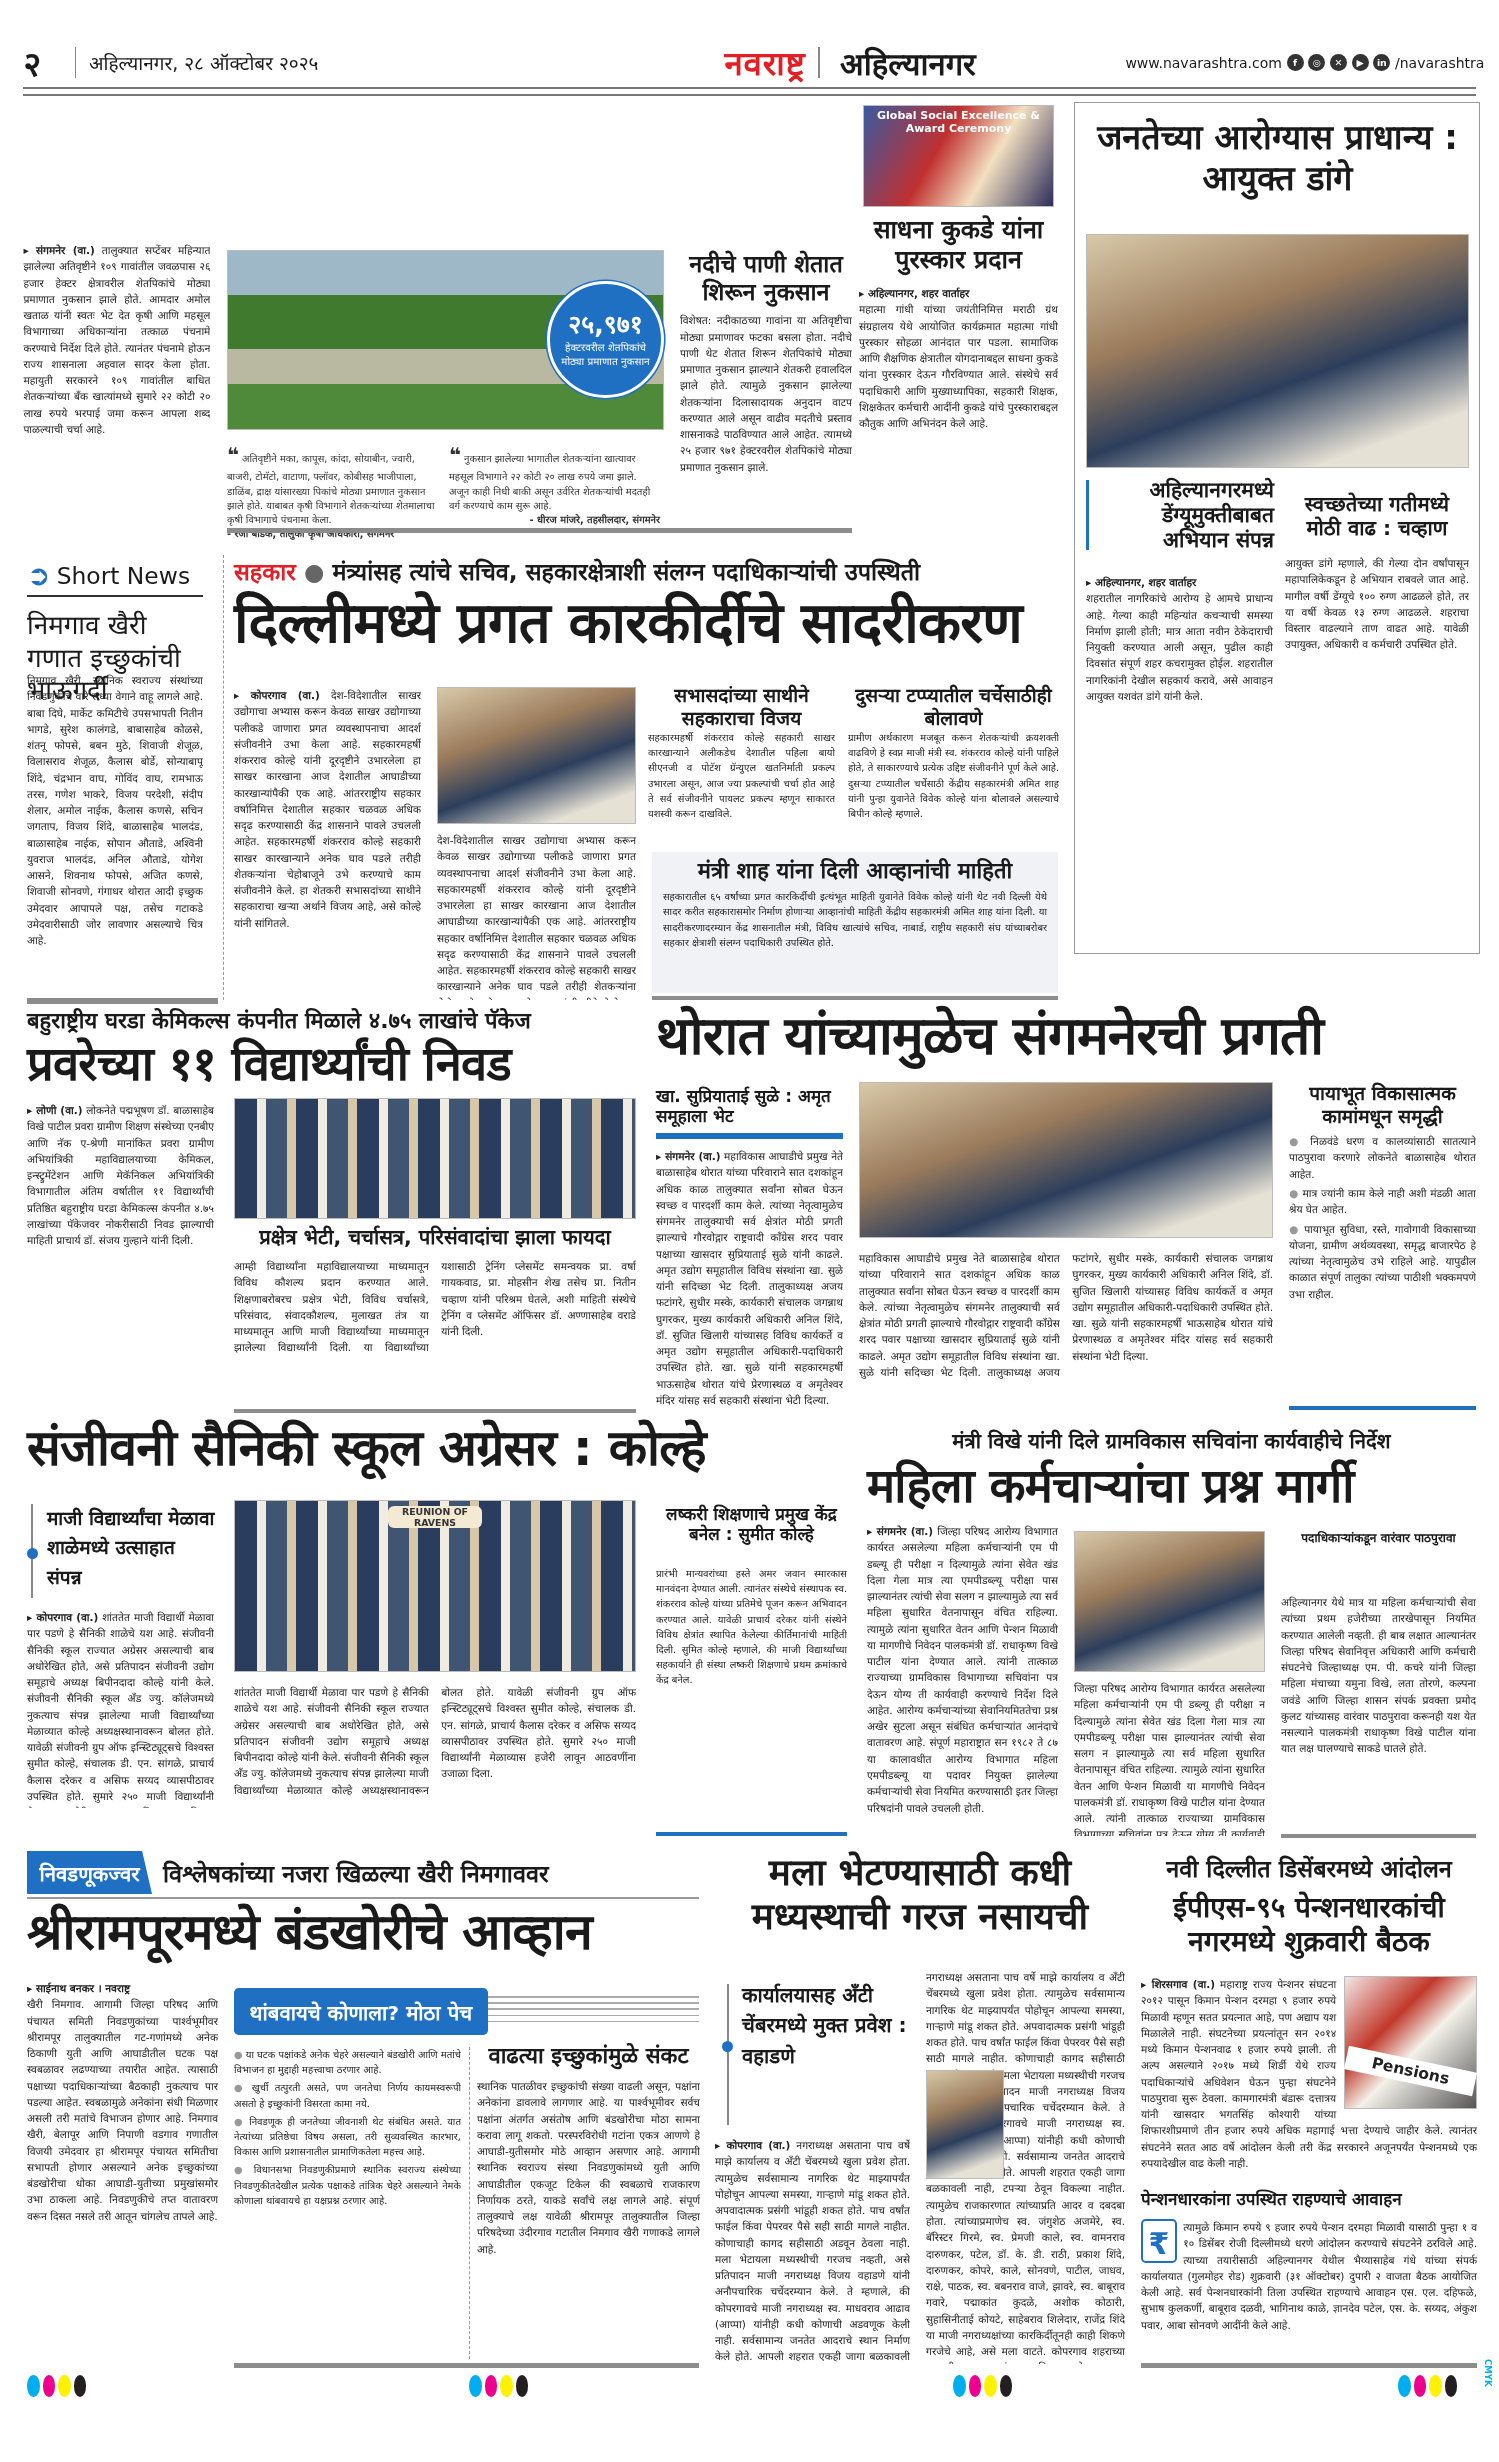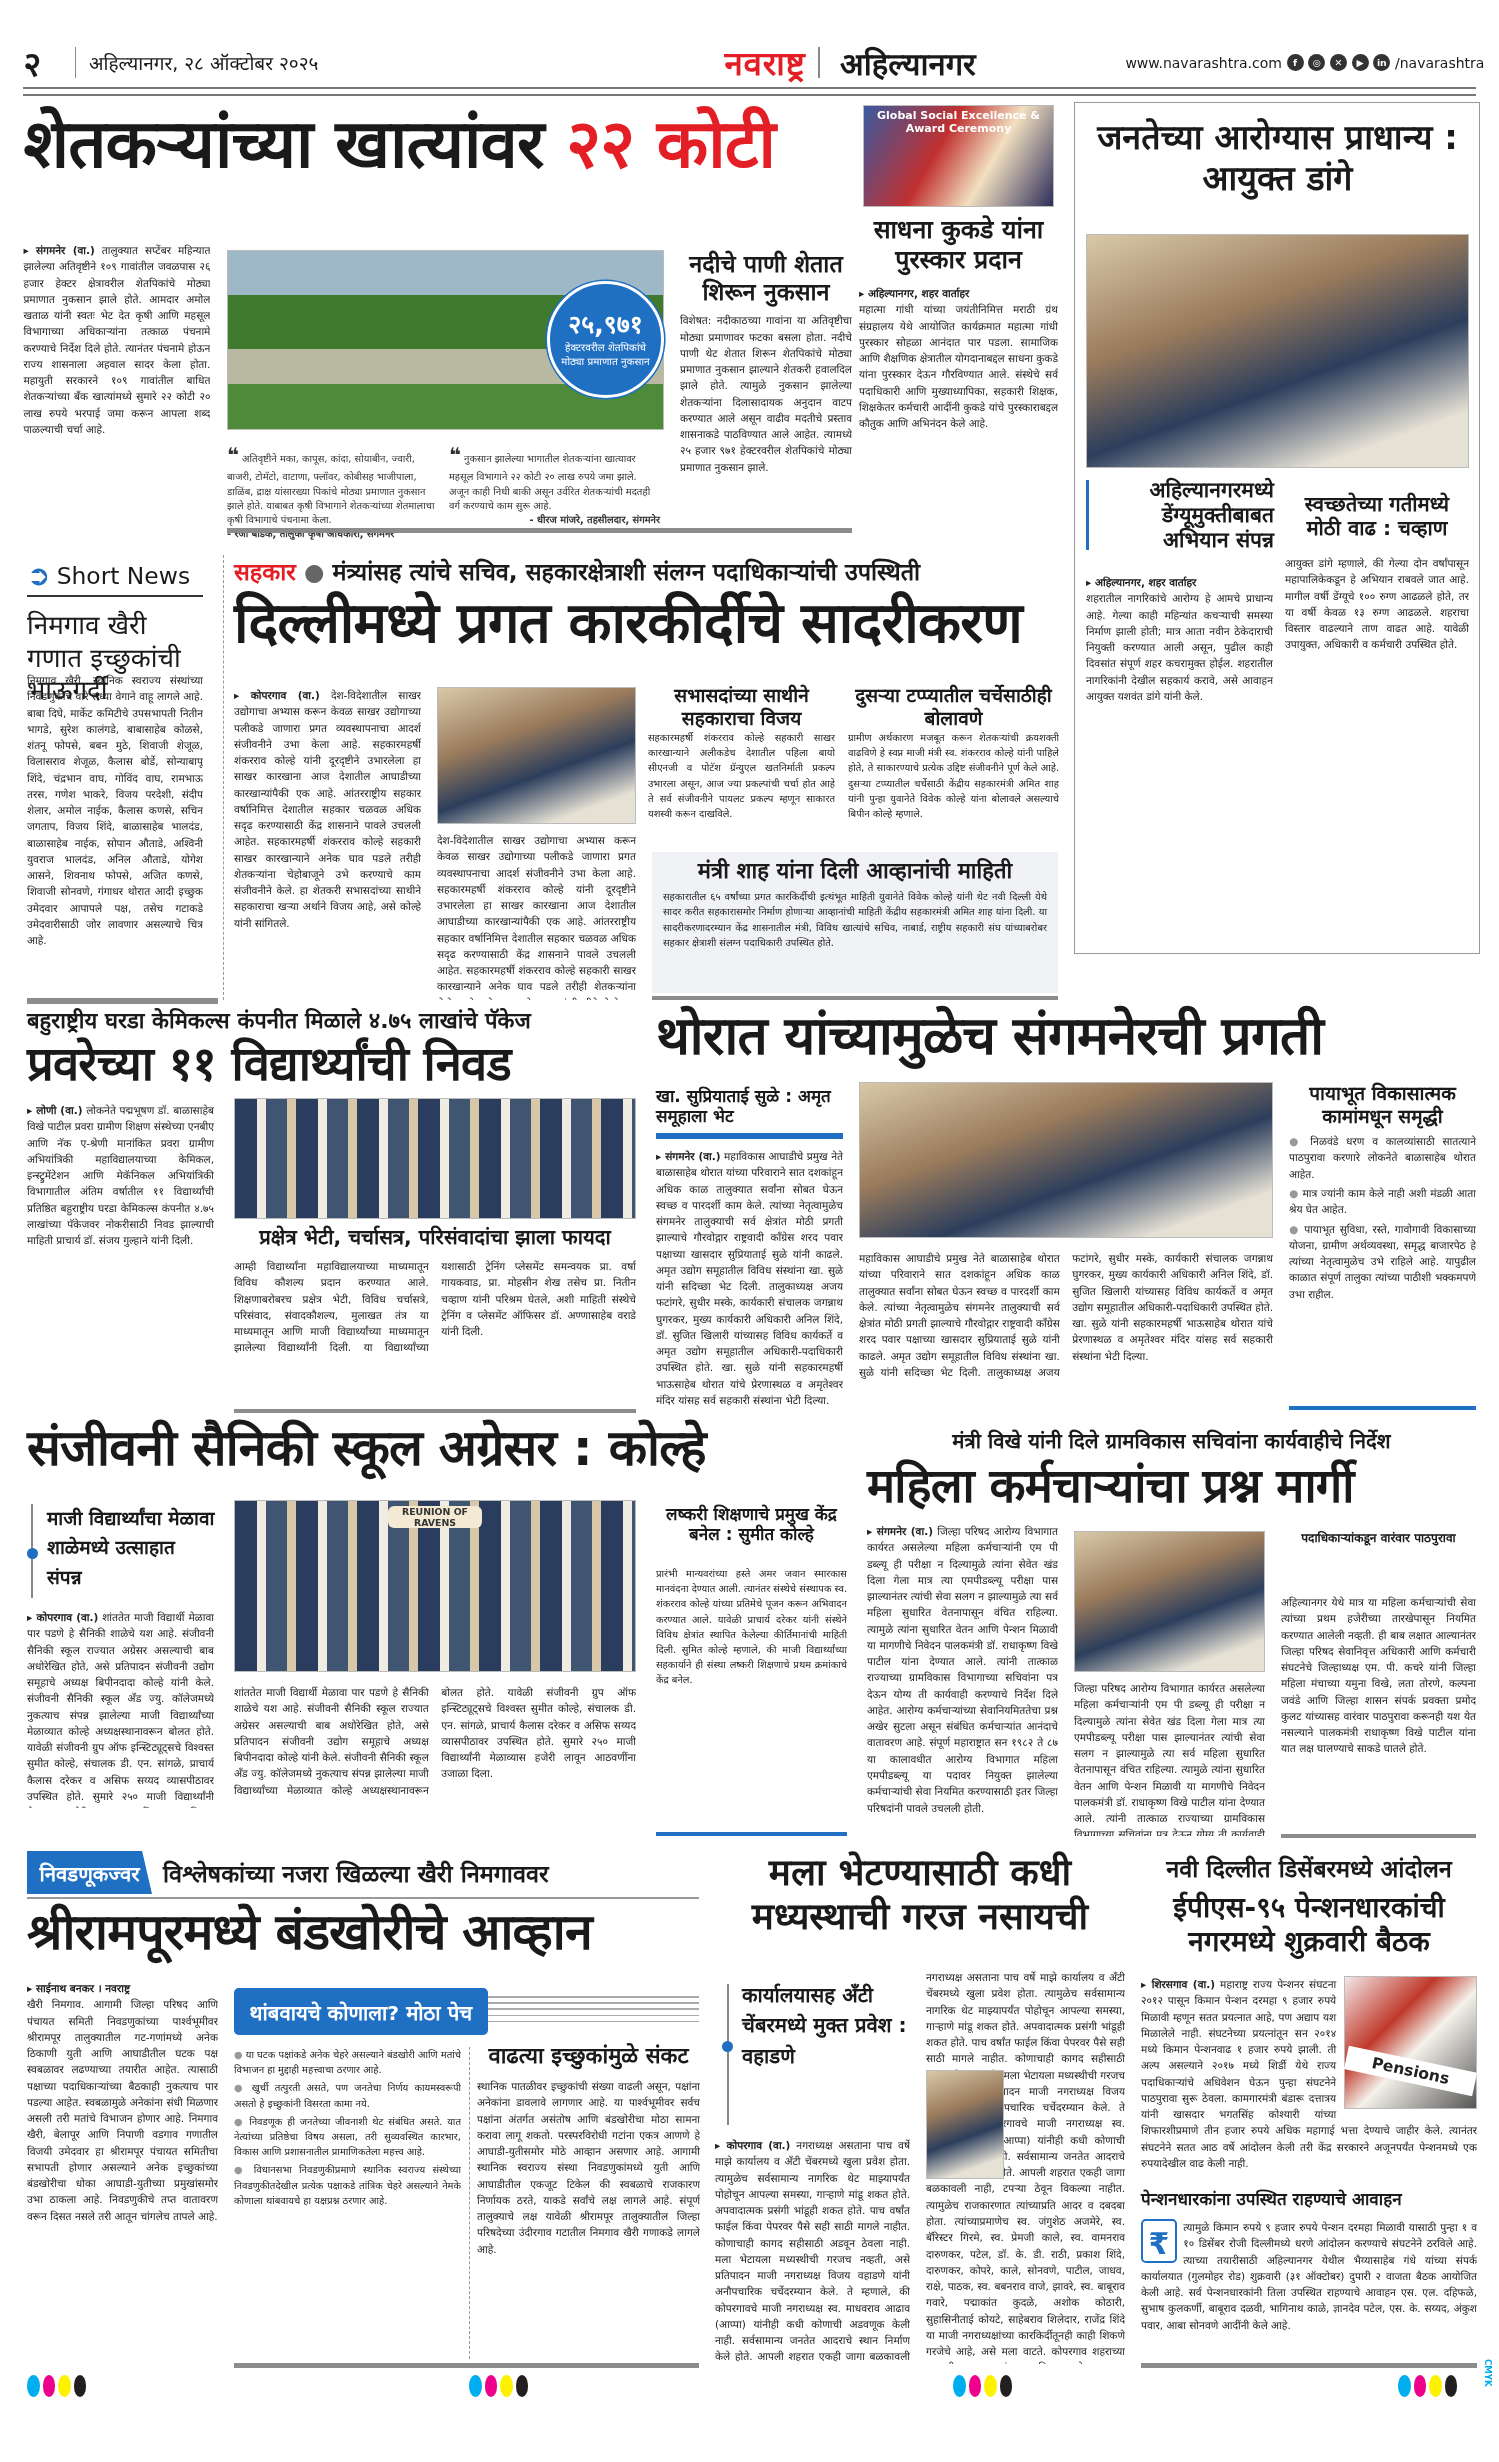--- a/index.html
+++ b/index.html
@@ -52,24 +52,20 @@
     <span class="soc">✕</span>
     <span class="soc">▶</span>
     <span class="soc">in</span>
     <span>/navarashtra</span>
   </span>
 </div>
 <div class="abs rule" style="top:87px"></div>
 <div class="abs rule" style="top:94px;height:1.6px"></div>
 
 <div class="abs" style="left:23.4px;top:109px;width:828px">
-  <div class="h1" style="font-size:67px">
-    <span>शेतकऱ्यांच्या खात्यांवर</span>
-    <span class="red">२२ कोटी</span>
-  </div>
 </div>
 <div class="abs col" style="left:23.4px;top:242px;width:187px;height:297px">
   <p><b class="bullet">संगमनेर (वा.)</b> <span>तालुक्यात सप्टेंबर महिन्यात झालेल्या अतिवृष्टीने १०९ गावांतील जवळपास २६ हजार हेक्टर क्षेत्रावरील शेतपिकांचे मोठ्या प्रमाणात नुकसान झाले होते. आमदार अमोल खताळ यांनी स्वतः भेट देत कृषी आणि महसूल विभागाच्या अधिकाऱ्यांना तत्काळ पंचनामे करण्याचे निर्देश दिले होते. त्यानंतर पंचनामे होऊन राज्य शासनाला अहवाल सादर केला होता. महायुती सरकारने १०९ गावांतील बाधित शेतकऱ्यांच्या बँक खात्यांमध्ये सुमारे २२ कोटी २० लाख रुपये भरपाई जमा करून आपला शब्द पाळल्याची चर्चा आहे.</span></p>
 </div>
 <div class="abs photo field" style="left:227px;top:250px;width:437px;height:180px"></div>
 <div class="abs badge-circle" style="left:547px;top:281px;width:117px;height:117px;padding-top:22px">
   <div style="font-size:25px;font-weight:bold">२५,९७१</div>
   <div style="font-size:10.2px;padding:0 7.8px">हेक्टरवरील शेतपिकांचे मोठ्या प्रमाणात नुकसान</div>
 </div>
 <div class="abs quote" style="left:227px;top:441px;width:211px">

